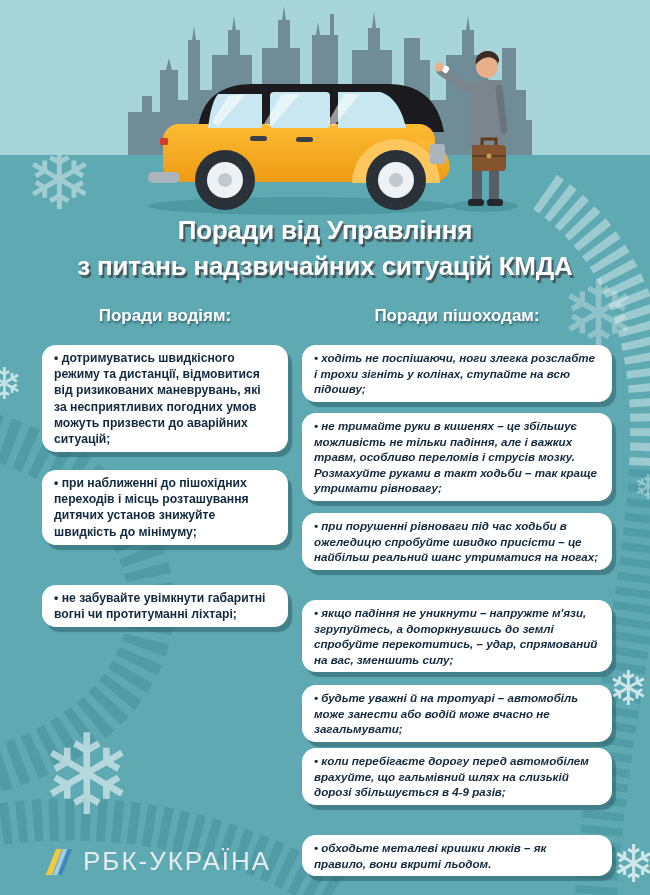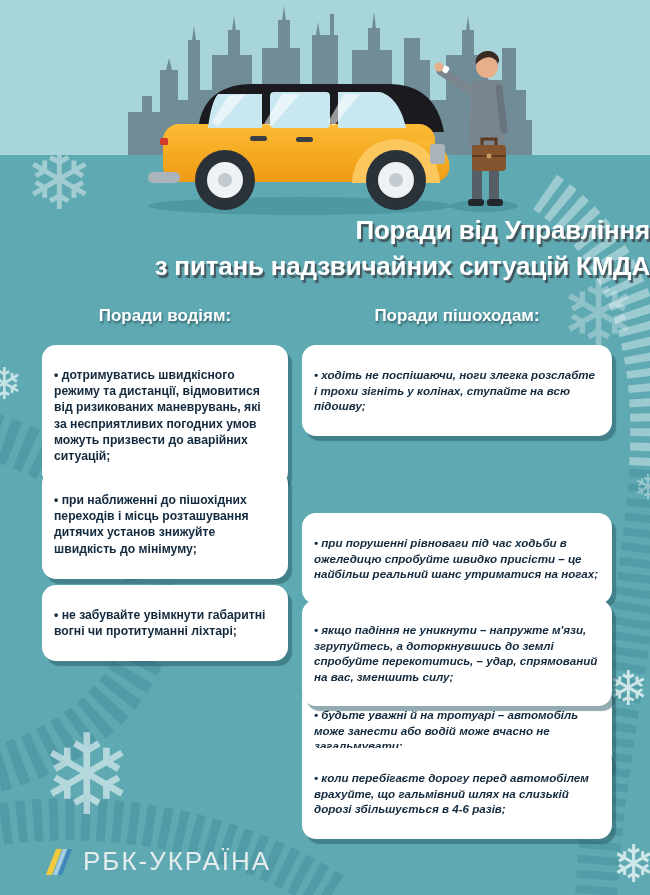--- a/index.html
+++ b/index.html
@@ -15,21 +15,21 @@
   .snowflake{
     position:absolute;
     color:#e3f2f3;
     line-height:1;
     pointer-events:none;
     user-select:none;
   }
   
   .title{
     position:absolute;left:0;top:212px;width:100%;
-    text-align:right;color:#ffffff;font-weight:bold;
+    text-align:center;color:#ffffff;font-weight:bold;
     font-size:26px;line-height:1.4;letter-spacing:-0.2px;
     text-shadow:2px 3px 1px rgba(64,72,78,.85);
   }
   
   .col-heading{
     position:absolute;top:306px;
     text-align:center;color:#ffffff;font-weight:bold;
     font-size:17px;
     text-shadow:1px 2px 2px rgba(30,60,70,.6);
   }
@@ -37,21 +37,21 @@
   #heading-pedestrians{left:302px;width:310px;}
   
   .column{position:absolute;top:0;height:895px;}
   #col-drivers{left:42px;width:246px;}
   #col-pedestrians{left:302px;width:310px;font-style:italic;}
   .tip-box{
     position:absolute;left:0;right:0;
     background:#ffffff;
     border-radius:14px;
     box-shadow:4px 5px 1px rgba(38,88,97,.5);
-    padding:22px 12px;
+    padding:5px 12px;
     color:#132a3e;
     font-weight:bold;
   }
   #col-drivers .tip-box{font-size:12.2px;line-height:1.33;}
   #col-pedestrians .tip-box{font-size:11.6px;line-height:1.34;}
   
   .footer-logo{
     position:absolute;left:44px;top:846px;
     display:flex;align-items:center;gap:9px;
   }
@@ -162,24 +162,26 @@
   <div class="col-heading" id="heading-drivers">Поради водіям:</div>
 
   <div class="column" id="col-drivers">
     <div class="tip-box" style="top:345px">• дотримуватись швидкісного режиму та дистанції, відмовитися від ризикованих маневрувань, які за несприятливих погодних умов можуть призвести до аварійних ситуацій;</div>
     <div class="tip-box" style="top:585px">• не забувайте увімкнути габаритні вогні чи протитуманні ліхтарі;</div>
     <div class="tip-box" style="top:470px">• при наближенні до пішохідних переходів і місць розташування дитячих установ знижуйте швидкість до мінімуму;</div>
   </div>
 
   <div class="column" id="col-pedestrians">
     <div class="tip-box" style="top:345px">• ходіть не поспішаючи, ноги злегка розслабте і трохи зігніть у колінах, ступайте на всю підошву;</div>
+    <div class="tip-box" style="top:413px">• не тримайте руки в кишенях – це збільшує можливість не тільки падіння, але і важких травм, особливо переломів і струсів мозку. Розмахуйте руками в такт ходьби – так краще утримати рівновагу;</div>
     <div class="tip-box" style="top:513px">• при порушенні рівноваги під час ходьби в ожеледицю спробуйте швидко присісти – це найбільш реальний шанс утриматися на ногах;</div>
     <div class="tip-box" style="top:685px">• будьте уважні й на тротуарі – автомобіль може занести або водій може вчасно не загальмувати;</div>
     <div class="tip-box" style="top:600px">• якщо падіння не уникнути – напружте м'язи, згрупуйтесь, а доторкнувшись до землі спробуйте перекотитись, – удар, спрямований на вас, зменшить силу;</div>
-    <div class="tip-box" style="top:748px">• коли перебігаєте дорогу перед автомобілем врахуйте, що гальмівний шлях на слизькій дорозі збільшується в 4-6 разів;</div>
+    <div class="tip-box" style="top:748px">• коли перебігаєте дорогу перед автомобілем врахуйте, що гальмівний шлях на слизькій дорозі збільшується в 4-9 разів;</div>
+    <div class="tip-box" style="top:835px">• обходьте металеві кришки люків – як правило, вони вкриті льодом.</div>
   </div>
 
   <div class="footer-logo">
     <svg width="30" height="30" viewBox="0 0 30 30">
       <polygon points="2,28 12,2 18,2 8,28" fill="#f0c93f"></polygon>
       <polygon points="9,28 19,2 23,2 13,28" fill="#a8cfe8"></polygon>
       <polygon points="14,28 24,2 28,2 18,28" fill="#3f87bd"></polygon>
       <polygon points="2,28 8,13 12,13 6,28" fill="#f0c93f"></polygon>
     </svg>
     <span class="logo-text">РБК-УКРАЇНА</span>

